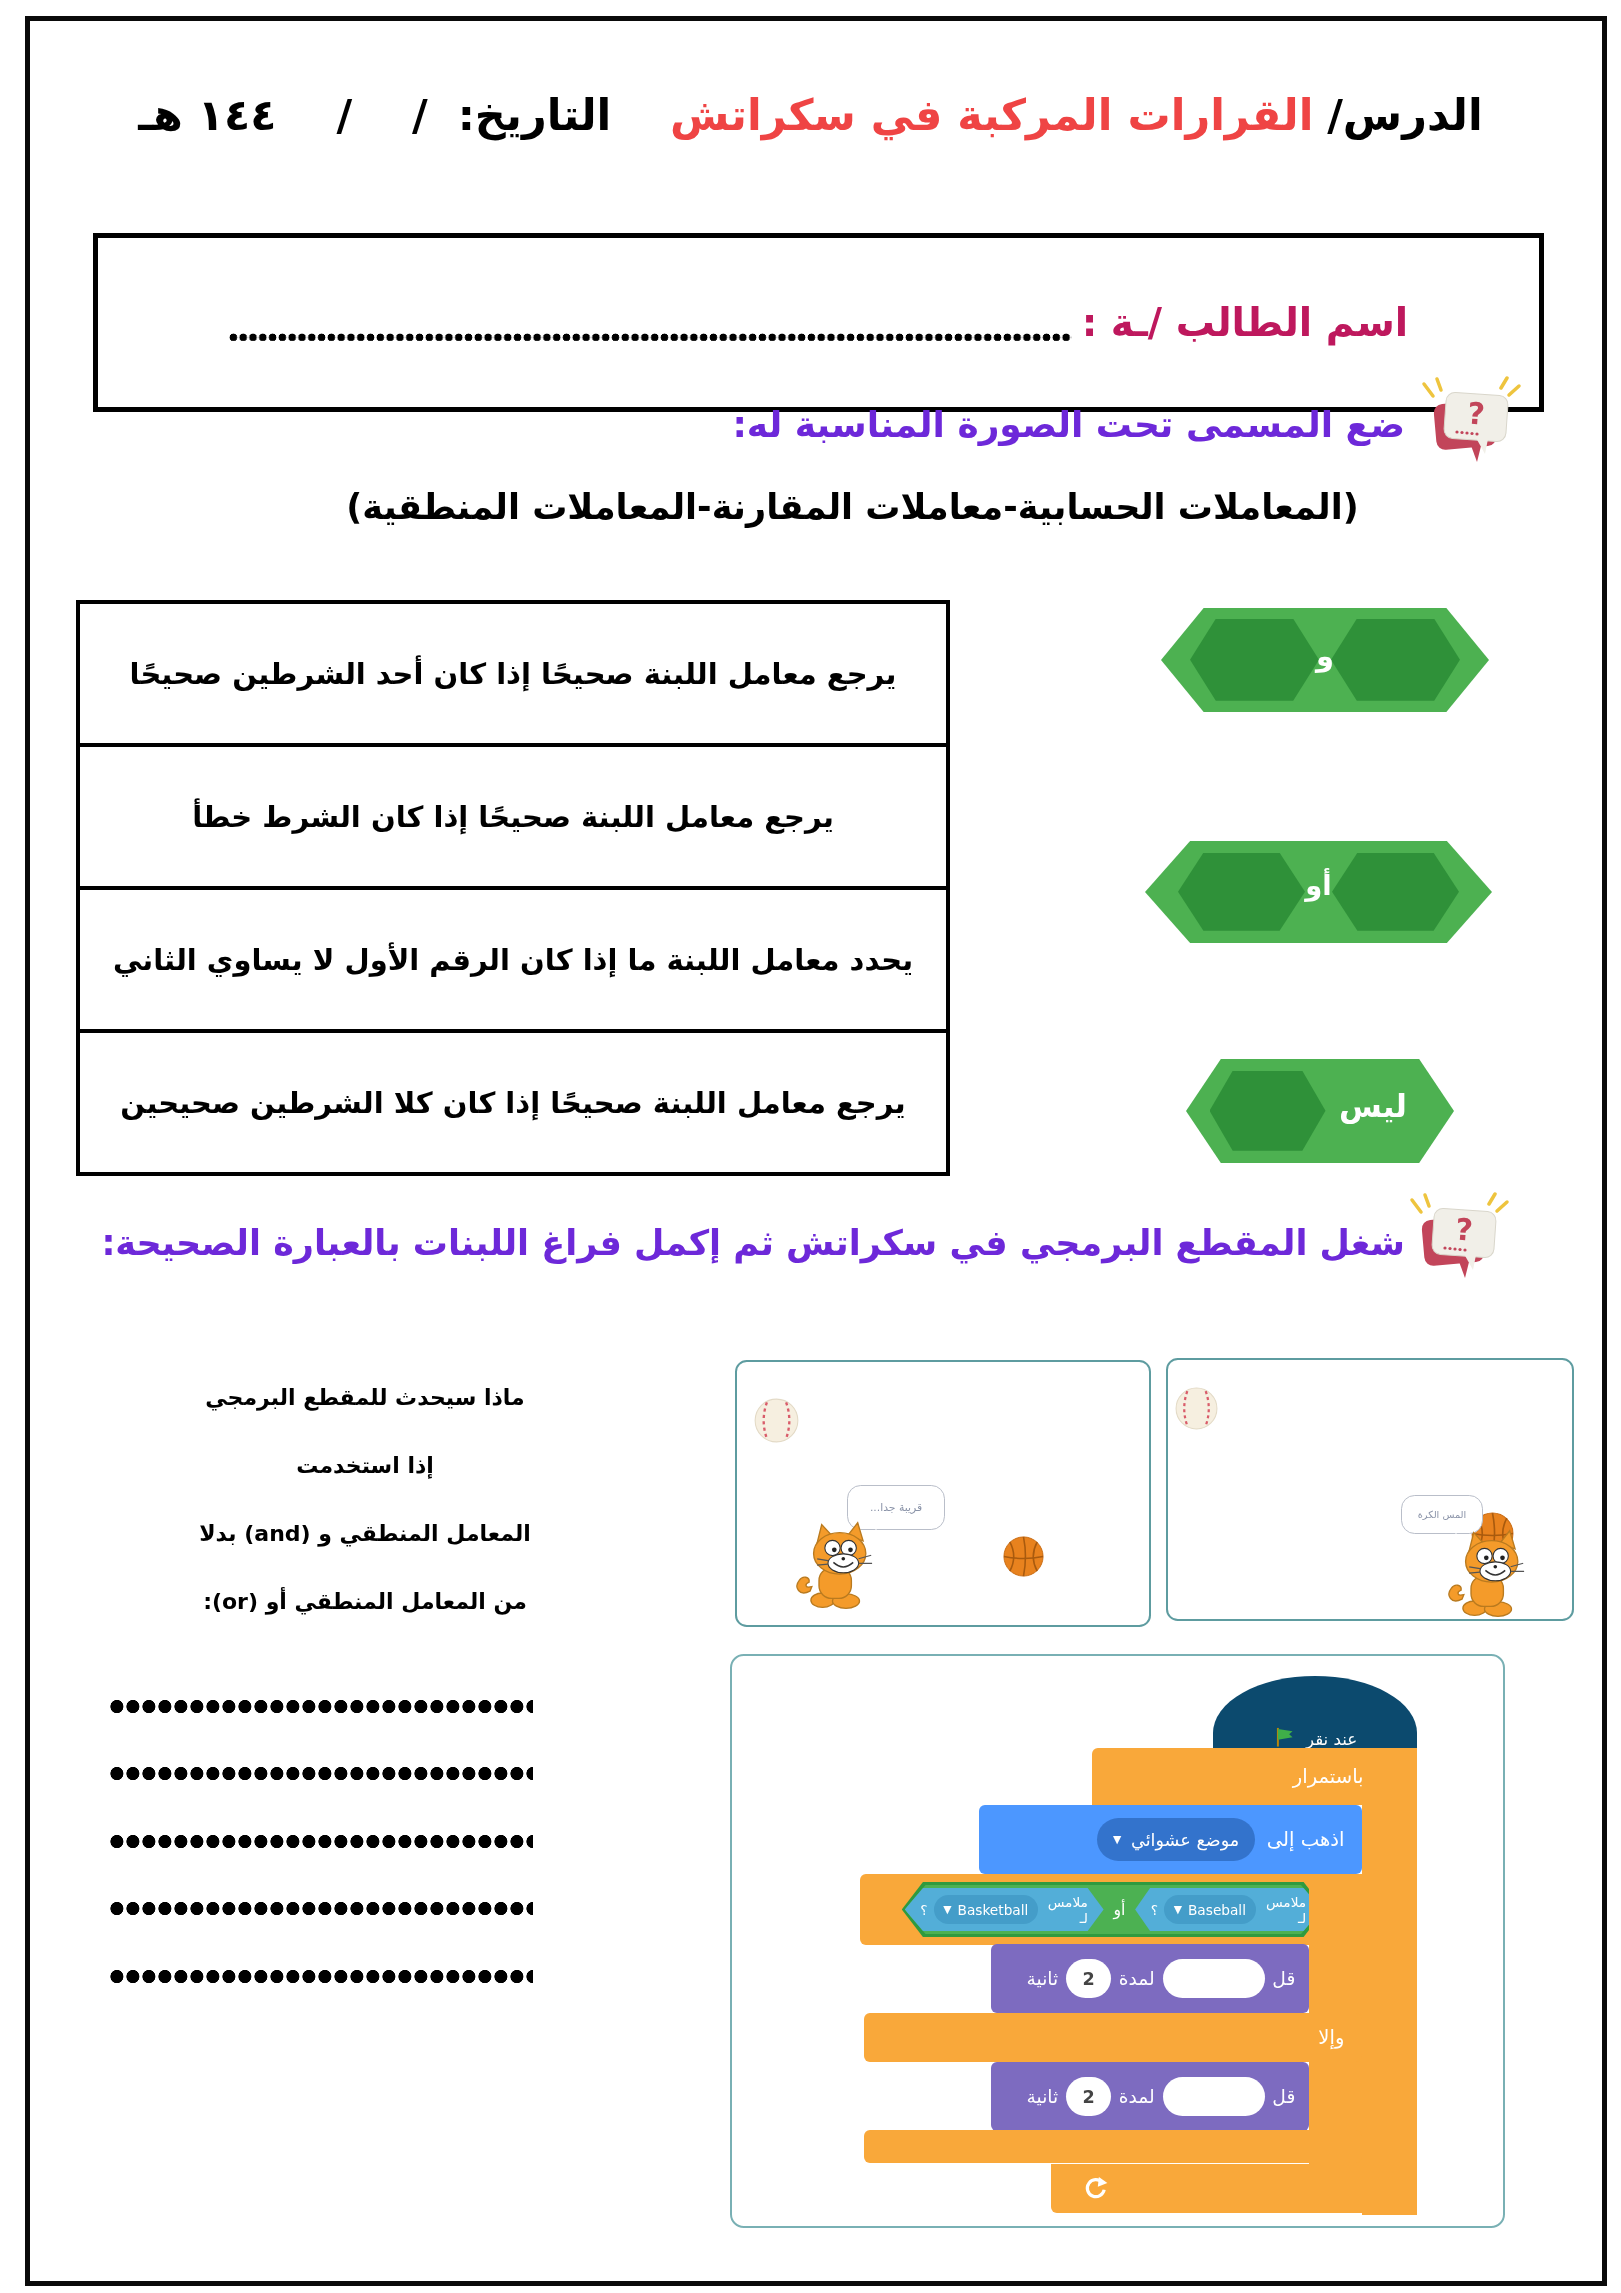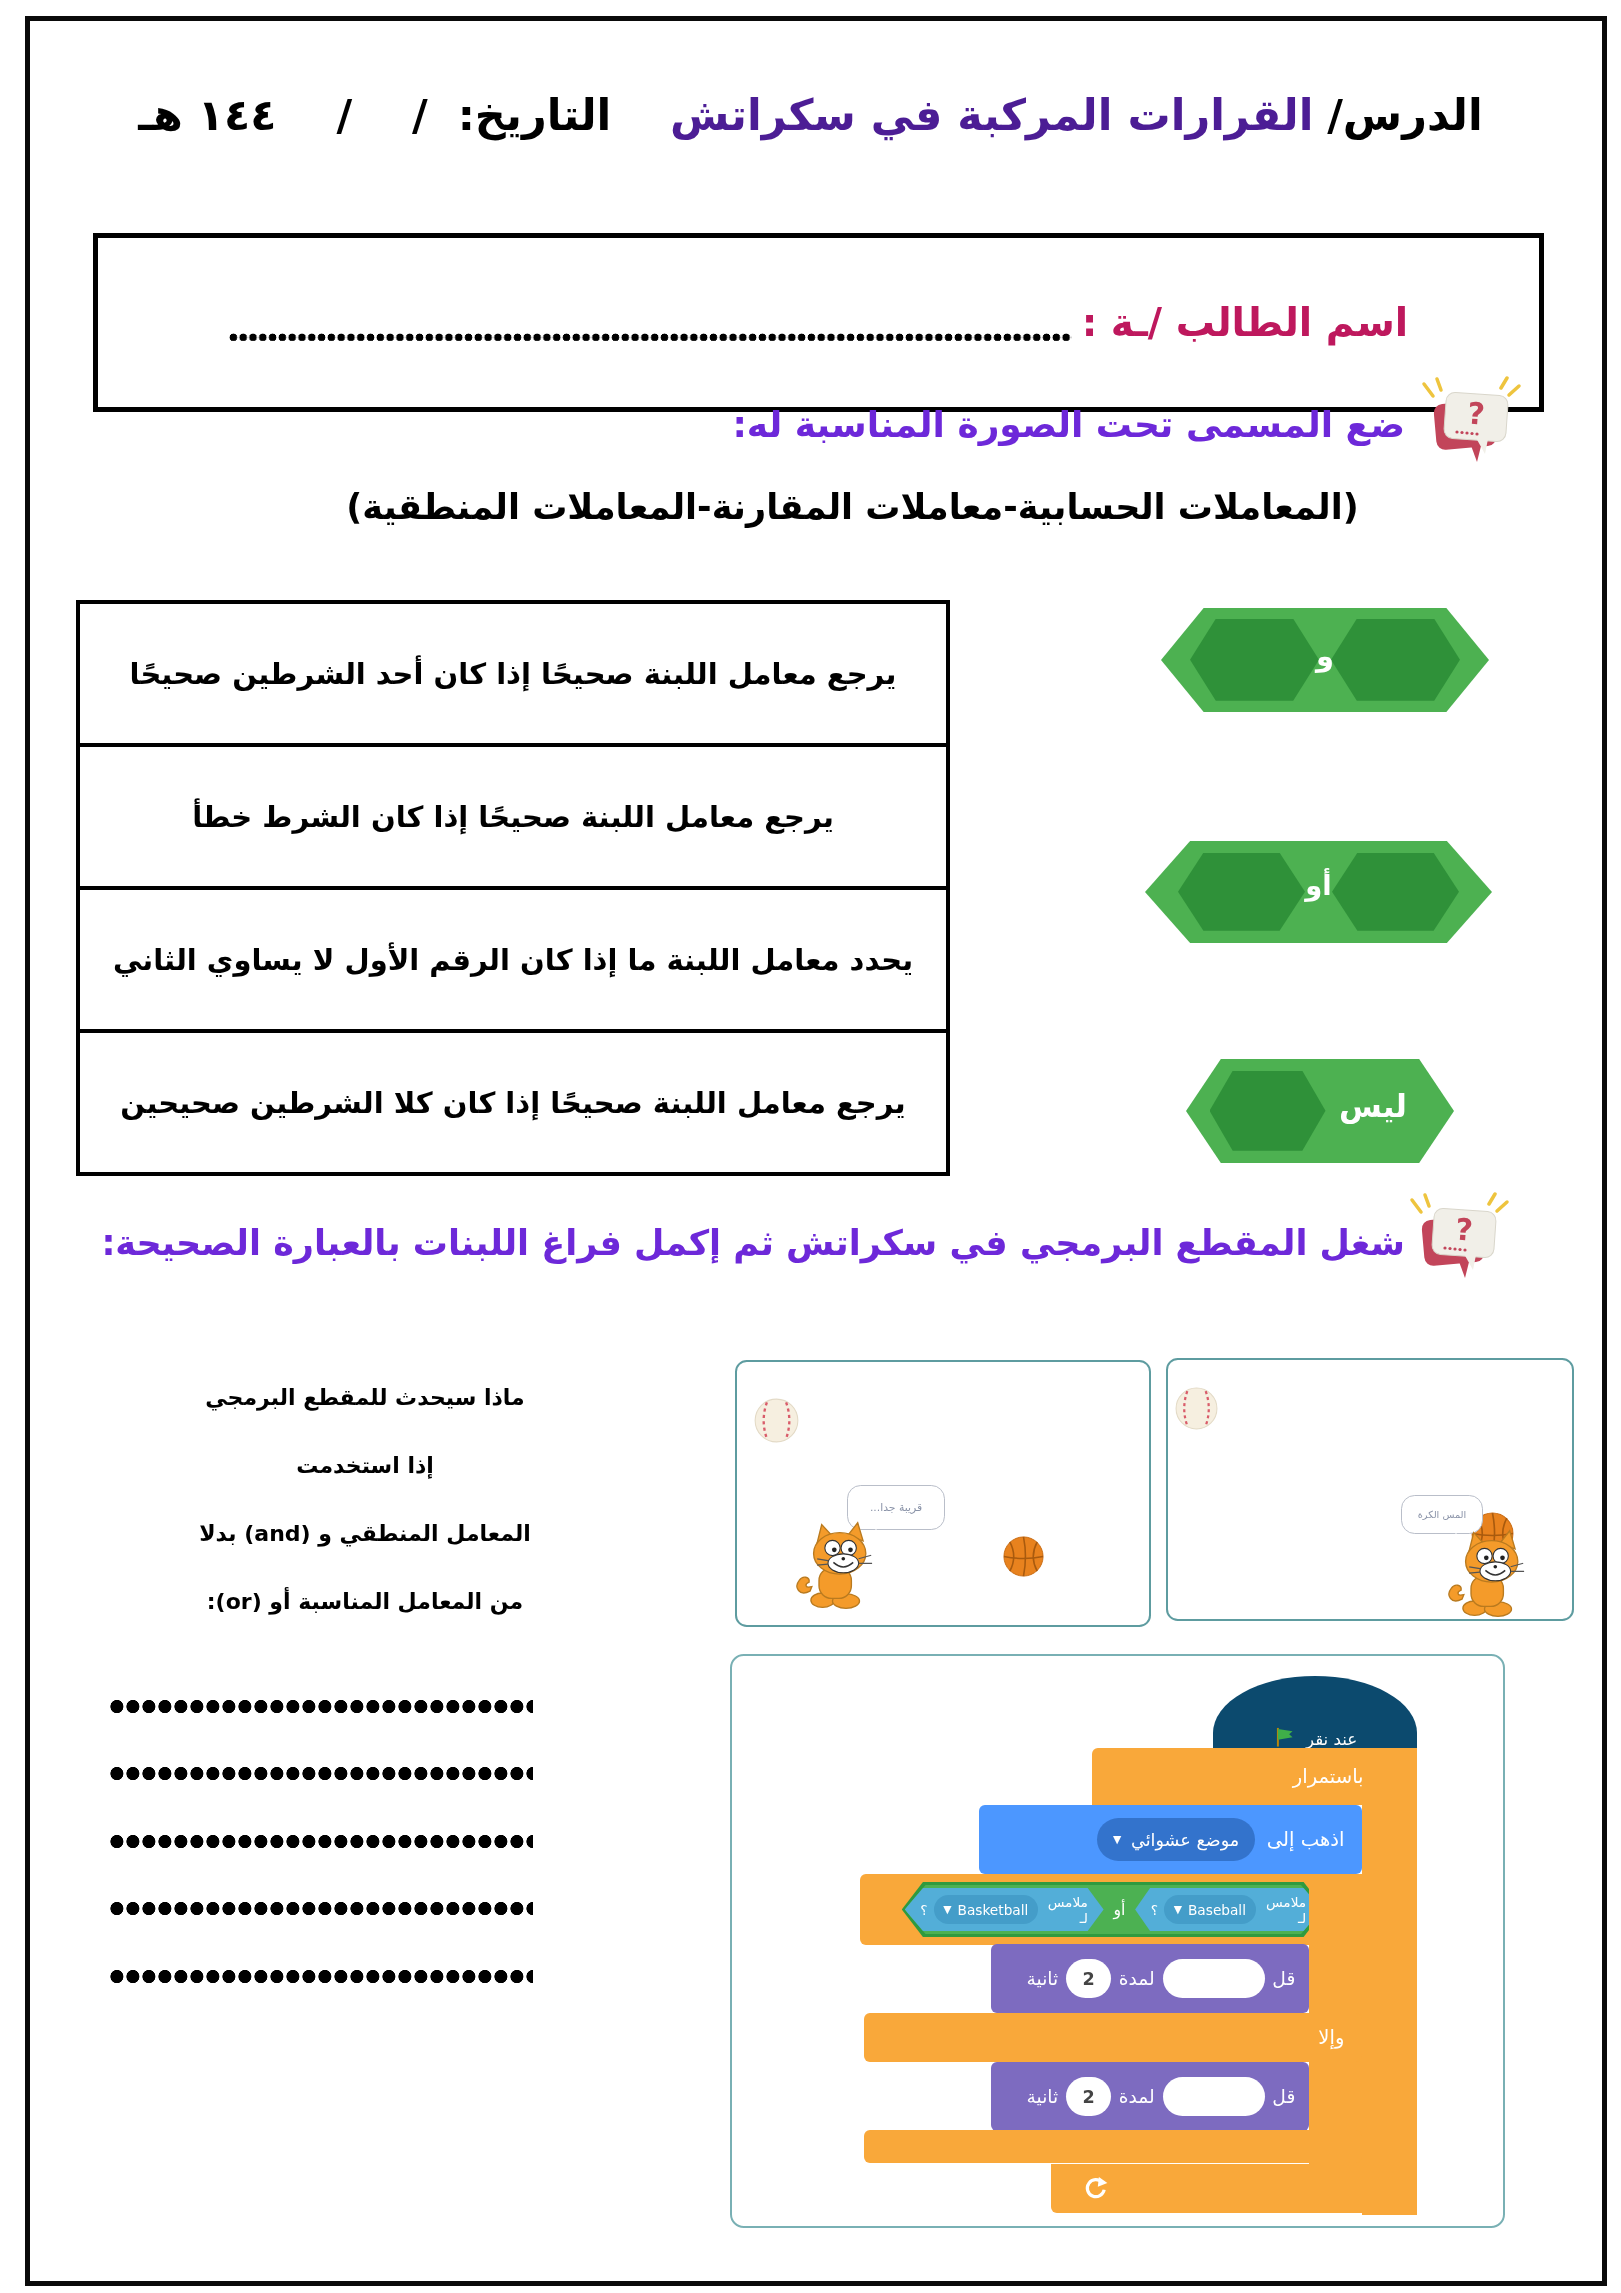--- a/index.html
+++ b/index.html
@@ -4,21 +4,21 @@
 <style>
   html,body{margin:0;padding:0;background:#fff;}
   #page{position:relative;width:1621px;height:2294px;background:#fff;
         font-family:"DejaVu Sans",sans-serif;overflow:hidden;}
   .abs{position:absolute;}
   
   #frame{left:24.5px;top:15.7px;width:1572px;height:2260px;border:5.9px solid #0a0a0a;}
   
   #title{left:0;top:90px;width:1621px;display:flex;direction:rtl;justify-content:center;
          align-items:baseline;gap:13.7px;font-weight:bold;font-size:43px;color:#000;}
-  #title .blue{color:#4c1d95;}
+  #title .blue{color:#ef4444;}
   #title .date{white-space:pre;margin-right:45px;}
   
   #namebox{left:93px;top:233px;width:1441px;height:169px;border:5.9px solid #000;
            display:flex;direction:rtl;align-items:center;justify-content:center;gap:9.8px;}
   #namebox .lbl{font-size:39px;font-weight:bold;color:#be185d;}
   .dots-s{width:843px;height:8.8px;margin-top:29px;
           background-image:radial-gradient(circle at 4.4px 4.4px,#000 3.6px,transparent 4.1px);
           background-size:9.8px 8.8px;background-repeat:repeat-x;}
   
   .qhead{font-size:36px;font-weight:bold;color:#6d28d9;direction:rtl;white-space:nowrap;}
@@ -160,21 +160,21 @@
           <circle cx="58" cy="58" r="1.6"></circle>
         </g>
     </svg>
   </div>
   <div class="abs qhead" style="right:216px;top:1223px;font-size:35px;">شغل المقطع البرمجي في سكراتش ثم إكمل فراغ اللبنات بالعبارة الصحيحة:</div>
 
   <div id="prompt" class="abs">
     <div>ماذا سيحدث للمقطع البرمجي</div>
     <div>إذا استخدمت</div>
     <div>المعامل المنطقي و (and) بدلا</div>
-    <div>من المعامل المناسبة أو (or):</div>
+    <div>من المعامل المنطقي أو (or):</div>
   </div>
 
   <div class="abs stage" style="left:735px;top:1360px;width:412px;height:263px;">
     <div class="abs" style="left:15.7px;top:35px;width:47px;height:47px;">
       <svg viewBox="0 0 44 44" width="47" height="47">
           <circle cx="22" cy="22" r="20" fill="#f6efe0" stroke="#e3dac6"></circle>
           <path d="M13 5 Q7 22 13 39" fill="none" stroke="#d95c6a" stroke-width="2.2" stroke-dasharray="3 3"></path>
           <path d="M31 5 Q37 22 31 39" fill="none" stroke="#d95c6a" stroke-width="2.2" stroke-dasharray="3 3"></path>
         </svg>
     </div>

